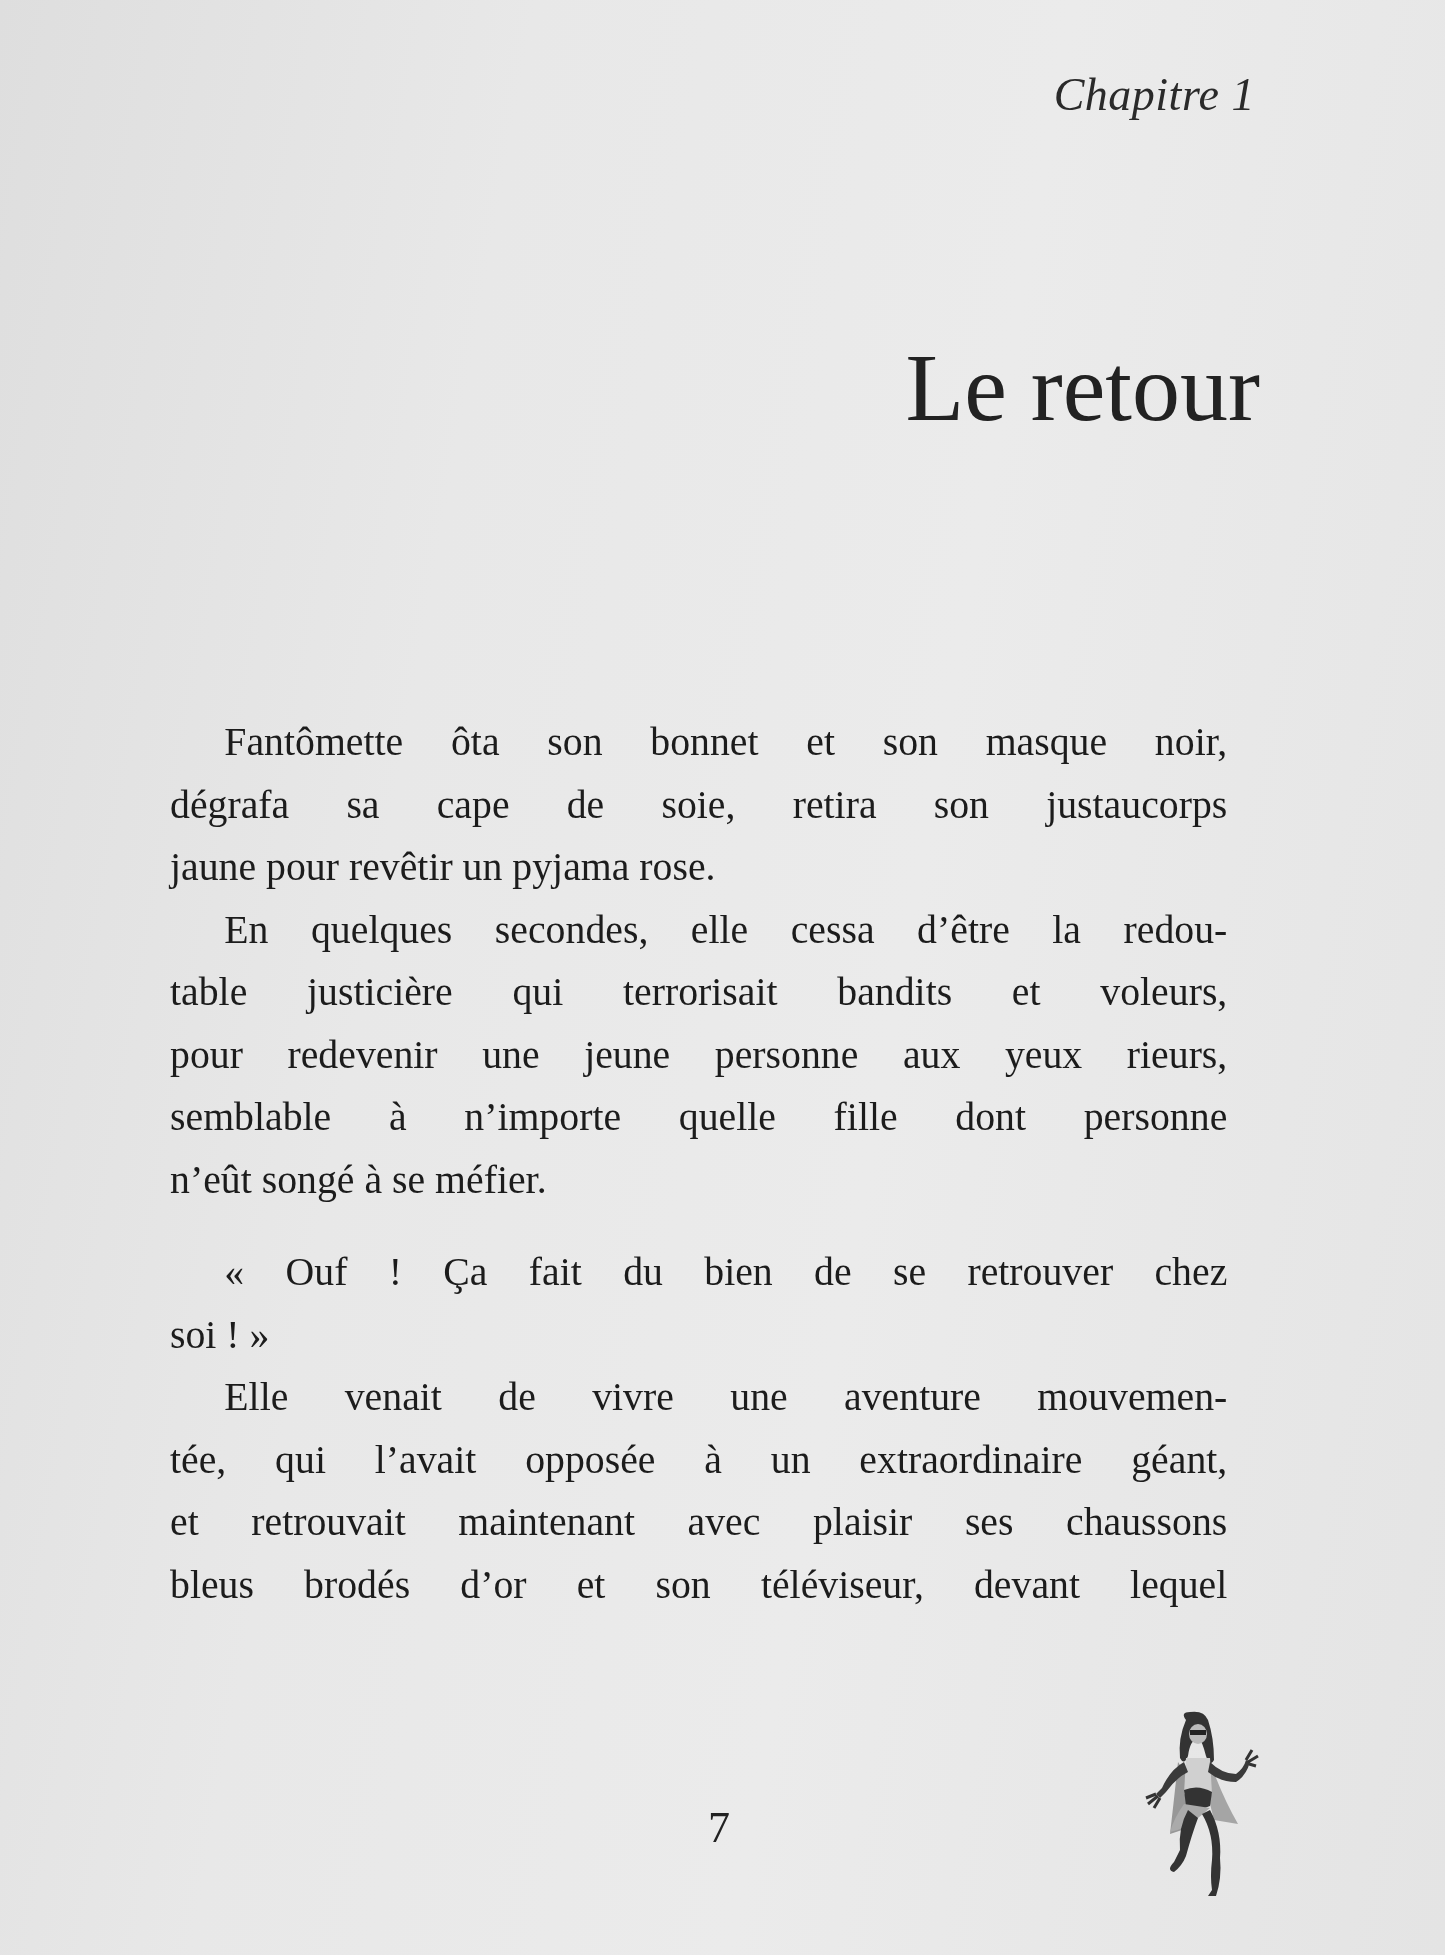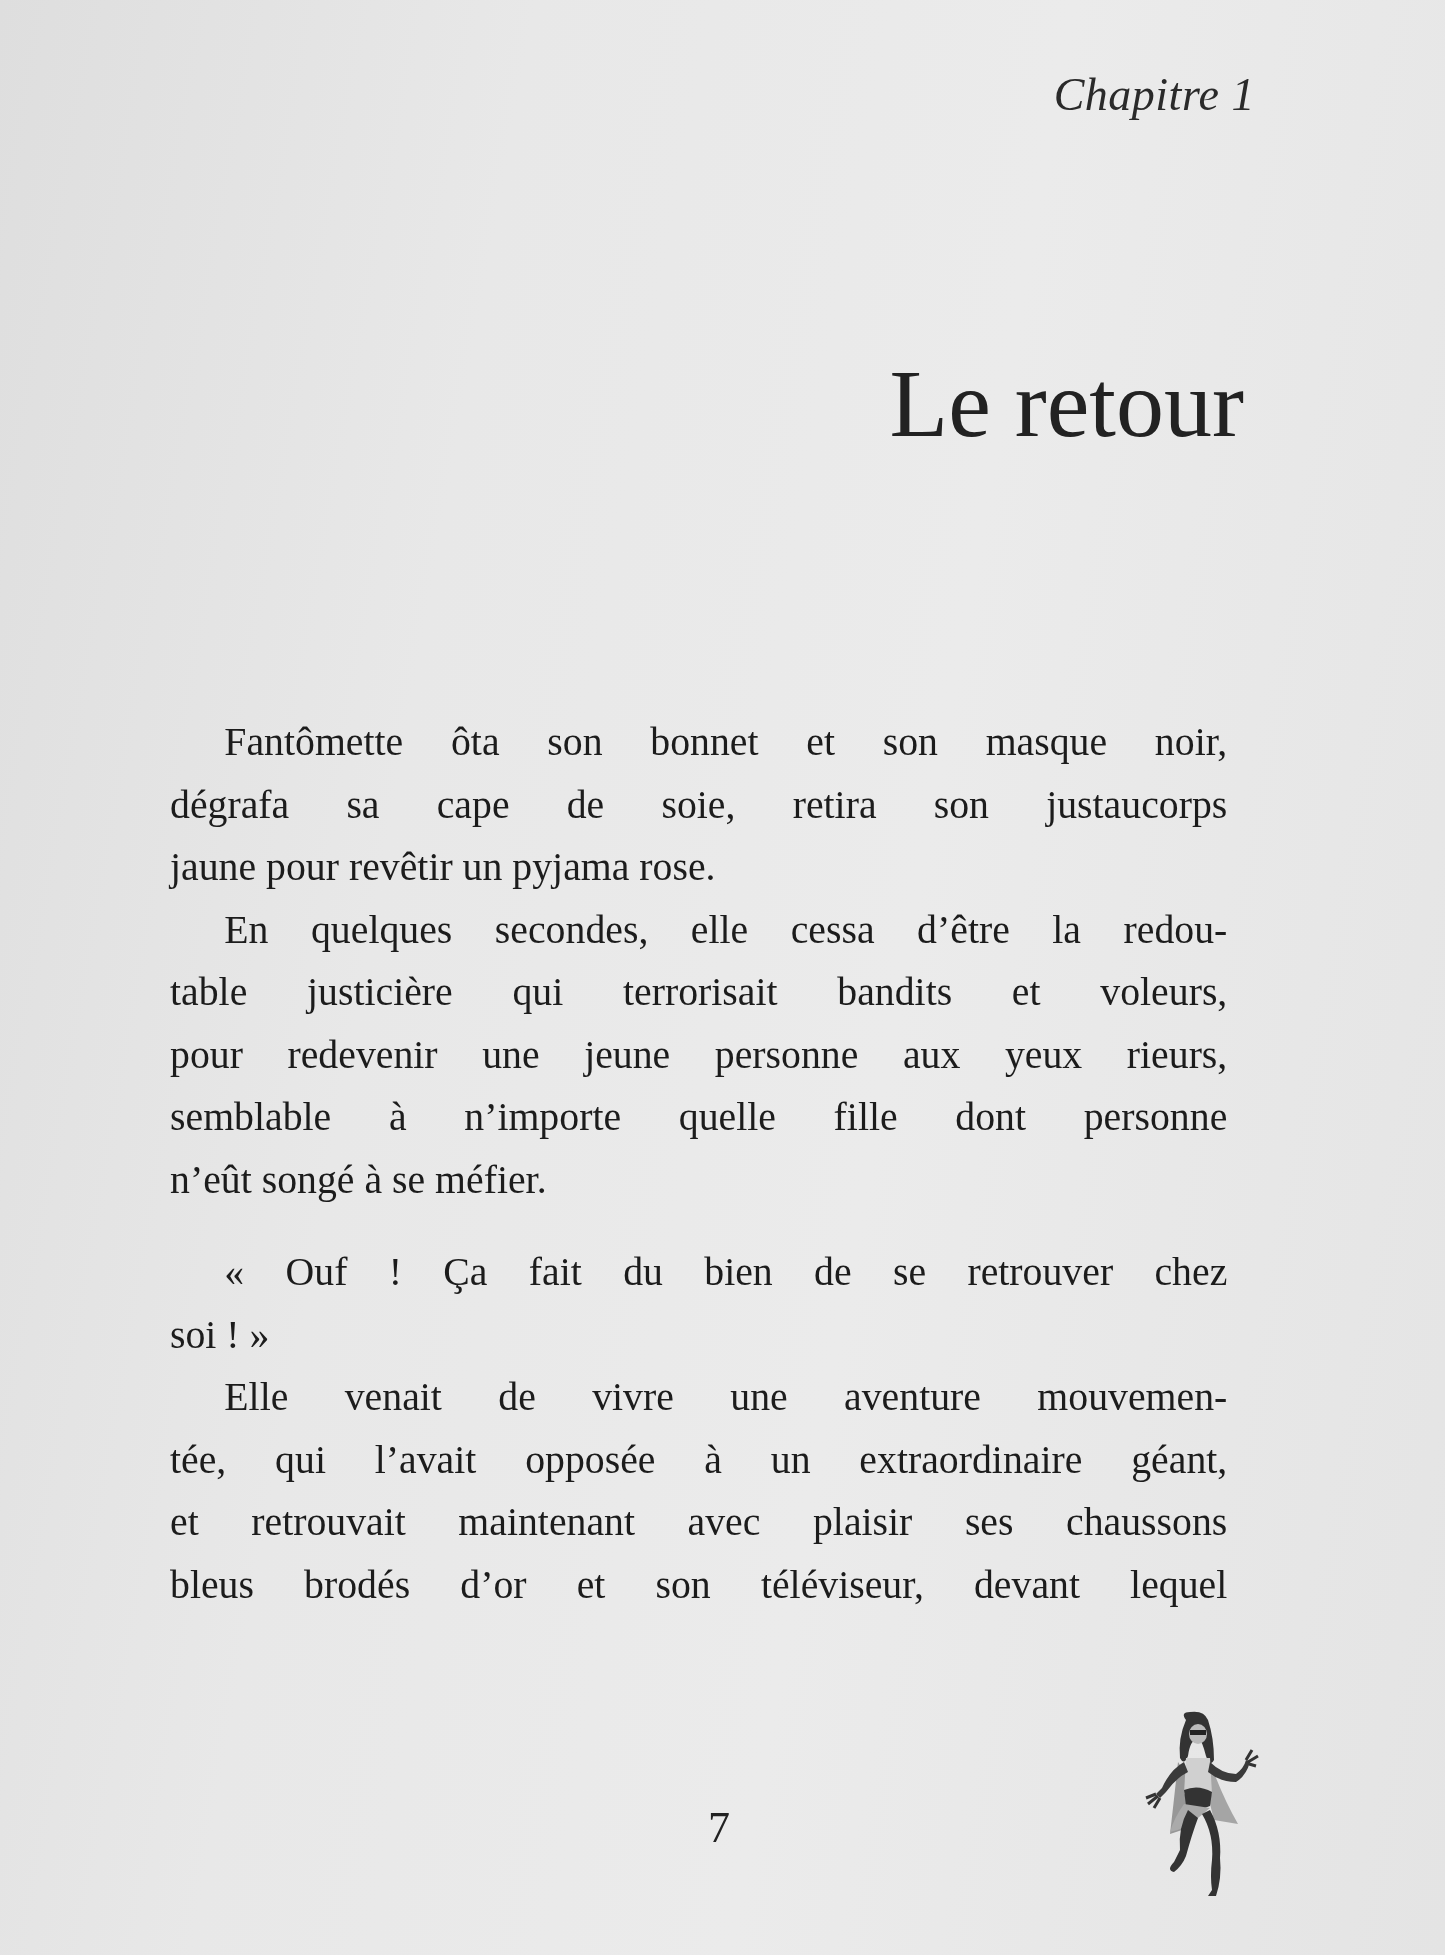--- a/index.html
+++ b/index.html
@@ -48,21 +48,21 @@
     }
     .chapter-title {
       position: absolute;
       top: 335px;
       right: 185px;
       text-align: right;
       font-size: 96px;
       line-height: 105px;
       color: #222;
       font-weight: normal;
-      margin: 16px;
+      margin: 0;
     }
     .chapter-title span { display: block; }
     .body-text {
       position: absolute;
       left: 170px;
       top: 710px;
       width: 1090px;
       font-size: 41px;
       line-height: 62.5px;
       color: #1c1c1c;

